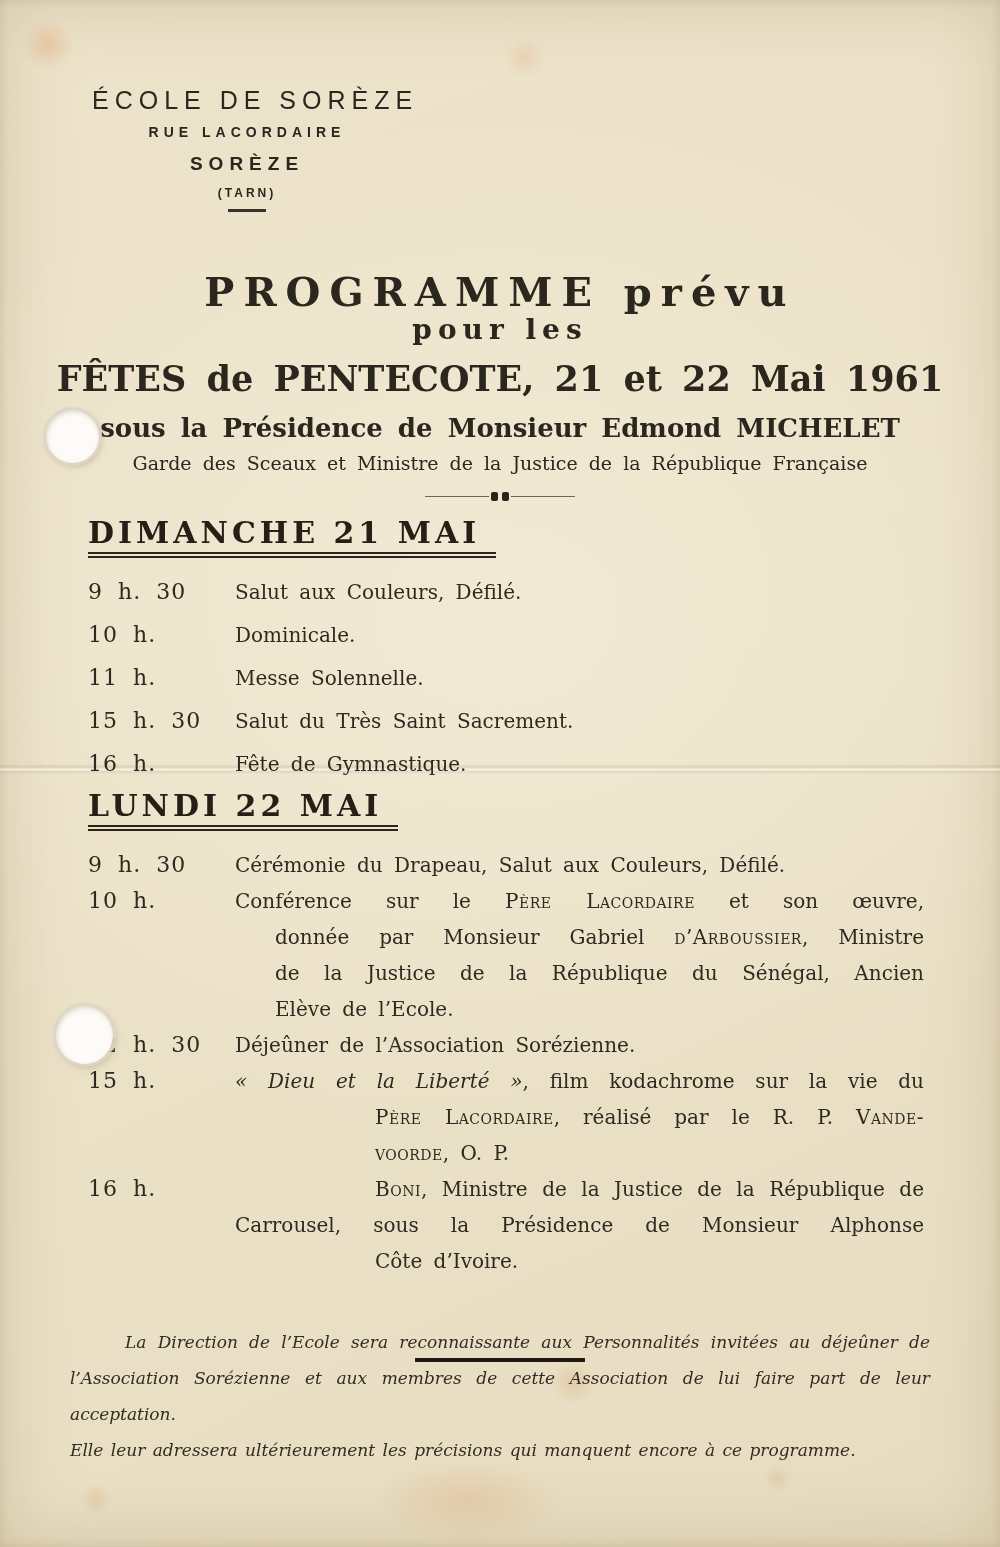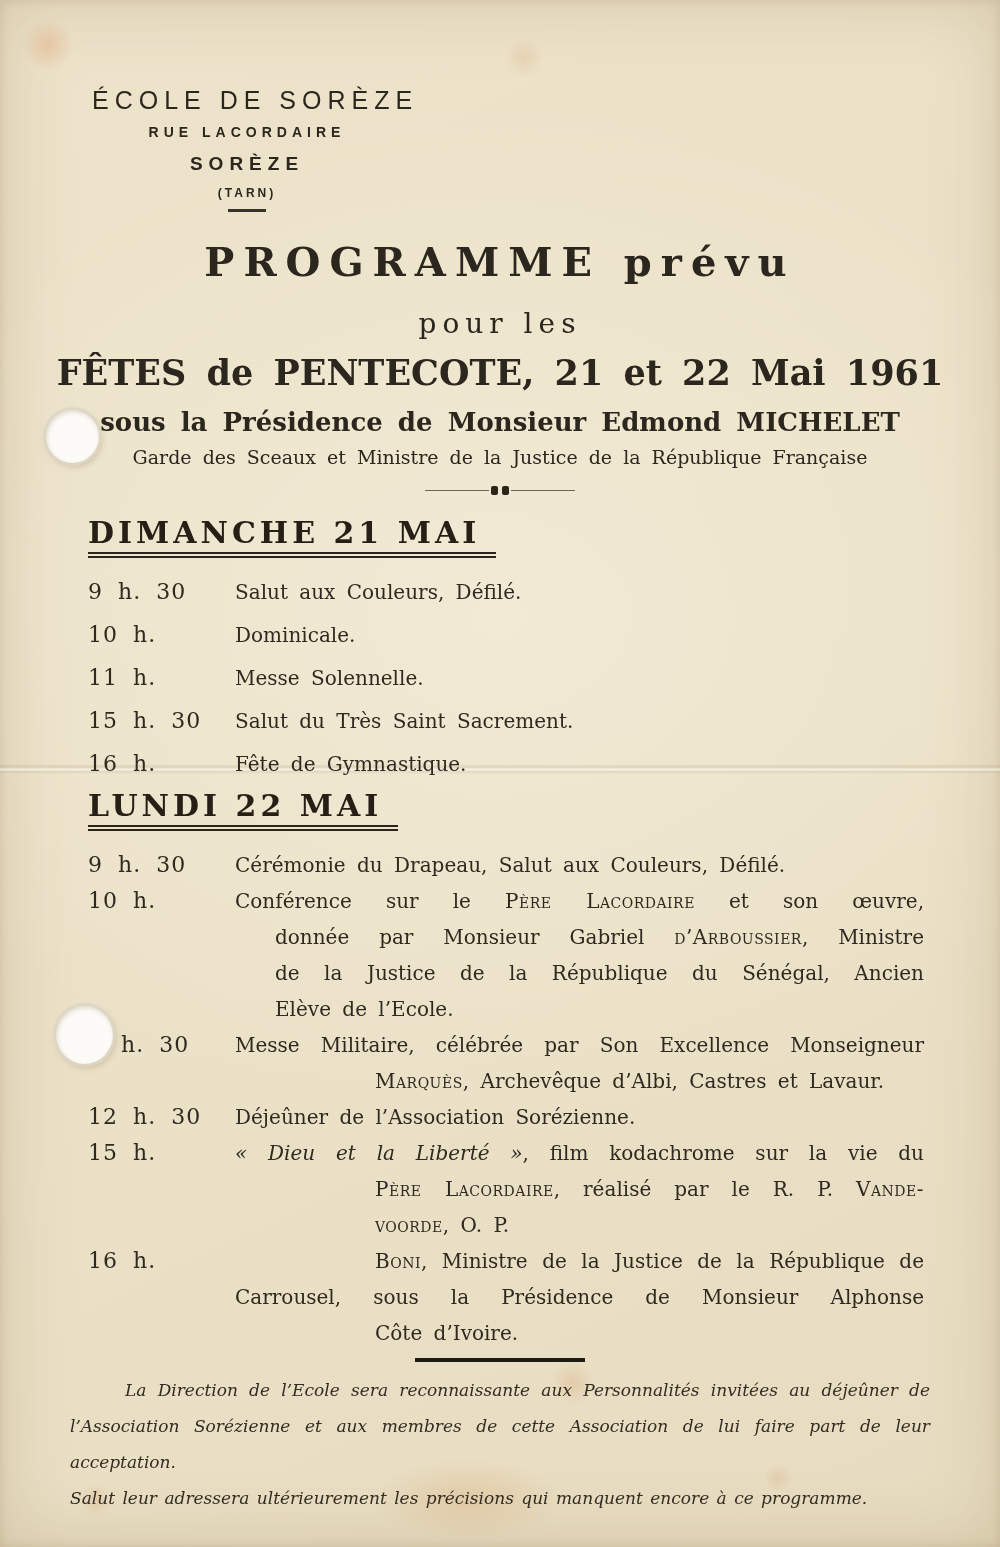--- a/index.html
+++ b/index.html
@@ -32,23 +32,23 @@
   }
   
   .letterhead{position:absolute;left:92px;top:86px;width:310px;text-align:center;
     font-family:"Liberation Sans","DejaVu Sans",sans-serif;color:#2b261e;}
   .lh-school{font-size:25px;font-weight:normal;letter-spacing:6px;white-space:nowrap;line-height:28px;}
   .lh-street{font-size:14px;font-weight:bold;letter-spacing:5px;margin-top:10px;}
   .lh-town{font-size:19px;font-weight:bold;letter-spacing:6px;margin-top:13px;text-align:center;}
   .lh-dept{font-size:12px;font-weight:bold;letter-spacing:3px;margin-top:11px;}
   .lh-rule{width:38px;height:3px;background:#39332a;margin:9px auto 0;}
   
-  .titleblock{position:absolute;left:0;top:240px;width:100%;text-align:center;color:#2b261e;}
+  .titleblock{position:absolute;left:0;top:270px;width:100%;text-align:center;color:#2b261e;}
   .t1{font-size:40px;font-weight:bold;letter-spacing:9px;line-height:44px;}
-  .t2{font-size:28px;font-weight:normal;letter-spacing:6px;margin-top:24px;line-height:32px;}
+  .t2{font-size:28px;font-weight:bold;letter-spacing:6px;margin-top:0;line-height:32px;}
   .t3{font-size:35px;font-weight:bold;word-spacing:8px;margin-top:10px;line-height:46px;white-space:nowrap;}
   .t4{font-size:26px;font-weight:bold;word-spacing:6px;margin-top:10px;line-height:32px;}
   .t5{font-size:19px;word-spacing:5px;margin-top:7px;line-height:24px;}
   .orn{display:flex;align-items:center;width:150px;margin:17px auto 0;}
   .orn .bar{flex:1;height:1px;background:#6e6450;}
   .orn .dot{width:7px;height:9px;background:#2b241b;border-radius:2px;margin:0 2px;}
   
   .schedule{position:absolute;left:88px;top:516px;width:836px;}
   .day-heading{
     display:inline-block;font-size:30px;font-weight:bold;letter-spacing:4px;
@@ -62,21 +62,21 @@
   .time.shift{padding-left:33px;}
   .etext{flex:1;font-size:20px;}
   .line{line-height:36px;word-spacing:5px;}
   .line.just{text-align:justify;text-align-last:justify;word-spacing:0;}
   .ind1{margin-left:40px;}
   .ind2{margin-left:140px;}
   .sc{font-variant:small-caps;letter-spacing:.5px;}
   .it{font-style:italic;}
   
   .hrule{position:absolute;left:415px;top:1358px;width:170px;height:4px;background:#1e1a14;}
-  .note{position:absolute;left:70px;top:1372px;width:860px;font-size:17px;font-style:italic;
+  .note{position:absolute;left:70px;top:1324px;width:860px;font-size:17px;font-style:italic;
     color:#332c22;word-spacing:2px;}
   .fline{line-height:36px;}
   .fline.just{text-align:justify;text-align-last:justify;}
   .fline.findent{text-indent:55px;}
   
   .hole{position:absolute;border-radius:50%;background:#fcfbf7;
     box-shadow:0 0 0 3px rgba(222,214,196,.9), 2px 3px 7px rgba(145,128,95,.45),
       inset 1px 2px 4px rgba(170,158,130,.35);}
   .hole1{left:46px;top:410px;width:53px;height:53px;}
   .hole2{left:56px;top:1006px;width:57px;height:58px;}
@@ -144,26 +144,20 @@
           </div>
         </div><div class="event">
           <div class="time">10 h.</div>
           <div class="etext">
             <div class="line ind0 just"><span>Conférence sur le </span><span class="sc">Père Lacordaire</span><span> et son œuvre,</span></div>
             <div class="line ind1 just"><span>donnée par Monsieur Gabriel </span><span class="sc">d’Arboussier</span><span>, Ministre</span></div>
             <div class="line ind1 just"><span>de la Justice de la République du Sénégal, Ancien</span></div>
             <div class="line ind1"><span>Elève de l’Ecole.</span></div>
           </div>
         </div><div class="event">
-          <div class="time shift">h. 30</div>
-          <div class="etext">
-            <div class="line ind0 just"><span>Messe Militaire, célébrée par Son Excellence Monseigneur</span></div>
-            <div class="line ind2"><span class="sc">Marquès</span><span>, Archevêque d’Albi, Castres et Lavaur.</span></div>
-          </div>
-        </div><div class="event">
           <div class="time">12 h. 30</div>
           <div class="etext">
             <div class="line ind0"><span>Déjeûner de l’Association Sorézienne.</span></div>
           </div>
         </div><div class="event">
           <div class="time">15 h.</div>
           <div class="etext">
             <div class="line ind0 just"><span class=" it">« Dieu et la Liberté »</span><span>, film kodachrome sur la vie du</span></div>
             <div class="line ind2 just"><span class="sc">Père Lacordaire</span><span>, réalisé par le R. P. </span><span class="sc">Vande-</span></div>
             <div class="line ind2"><span class="sc">voorde</span><span>, O. P.</span></div>
@@ -175,18 +169,18 @@
             <div class="line ind0 just"><span>Carrousel, sous la Présidence de Monsieur Alphonse</span></div>
             <div class="line ind2"><span>Côte d’Ivoire.</span></div>
           </div>
         </div></section>
     </main>
 
   <div class="hrule"></div>
   <footer class="note">
       <div class="fline findent just">La Direction de l’Ecole sera reconnaissante aux Personnalités invitées au déjeûner de</div>
       <div class="fline just">l’Association Sorézienne et aux membres de cette Association de lui faire part de leur acceptation.</div>
-      <div class="fline">Salut leur adressera ultérieurement les précisions qui manquent encore à ce programme.</div>
+      <div class="fline">Elle leur adressera ultérieurement les précisions qui manquent encore à ce programme.</div>
     </footer>
 
   <div class="hole hole1"></div>
   <div class="hole hole2"></div>
 </div>
 
 </body></html>

